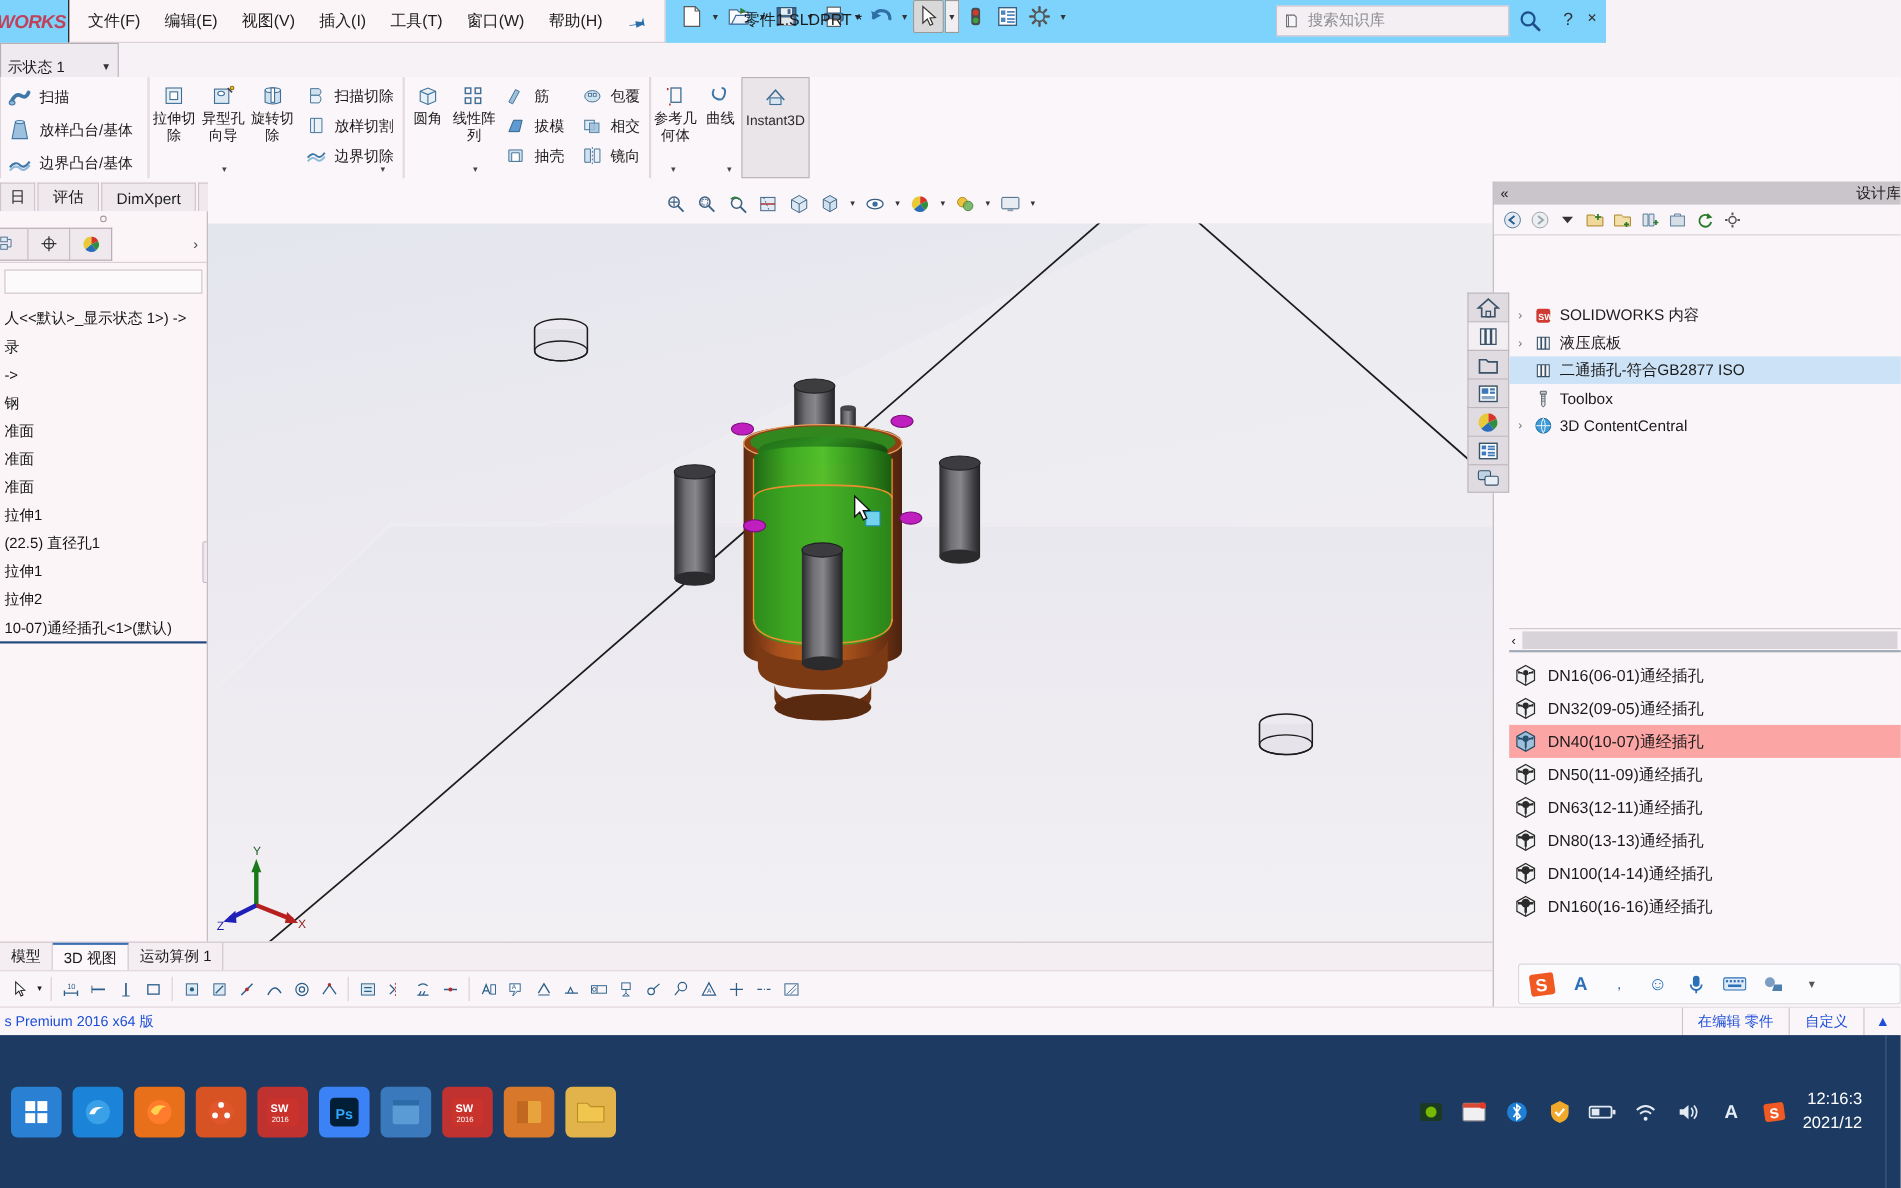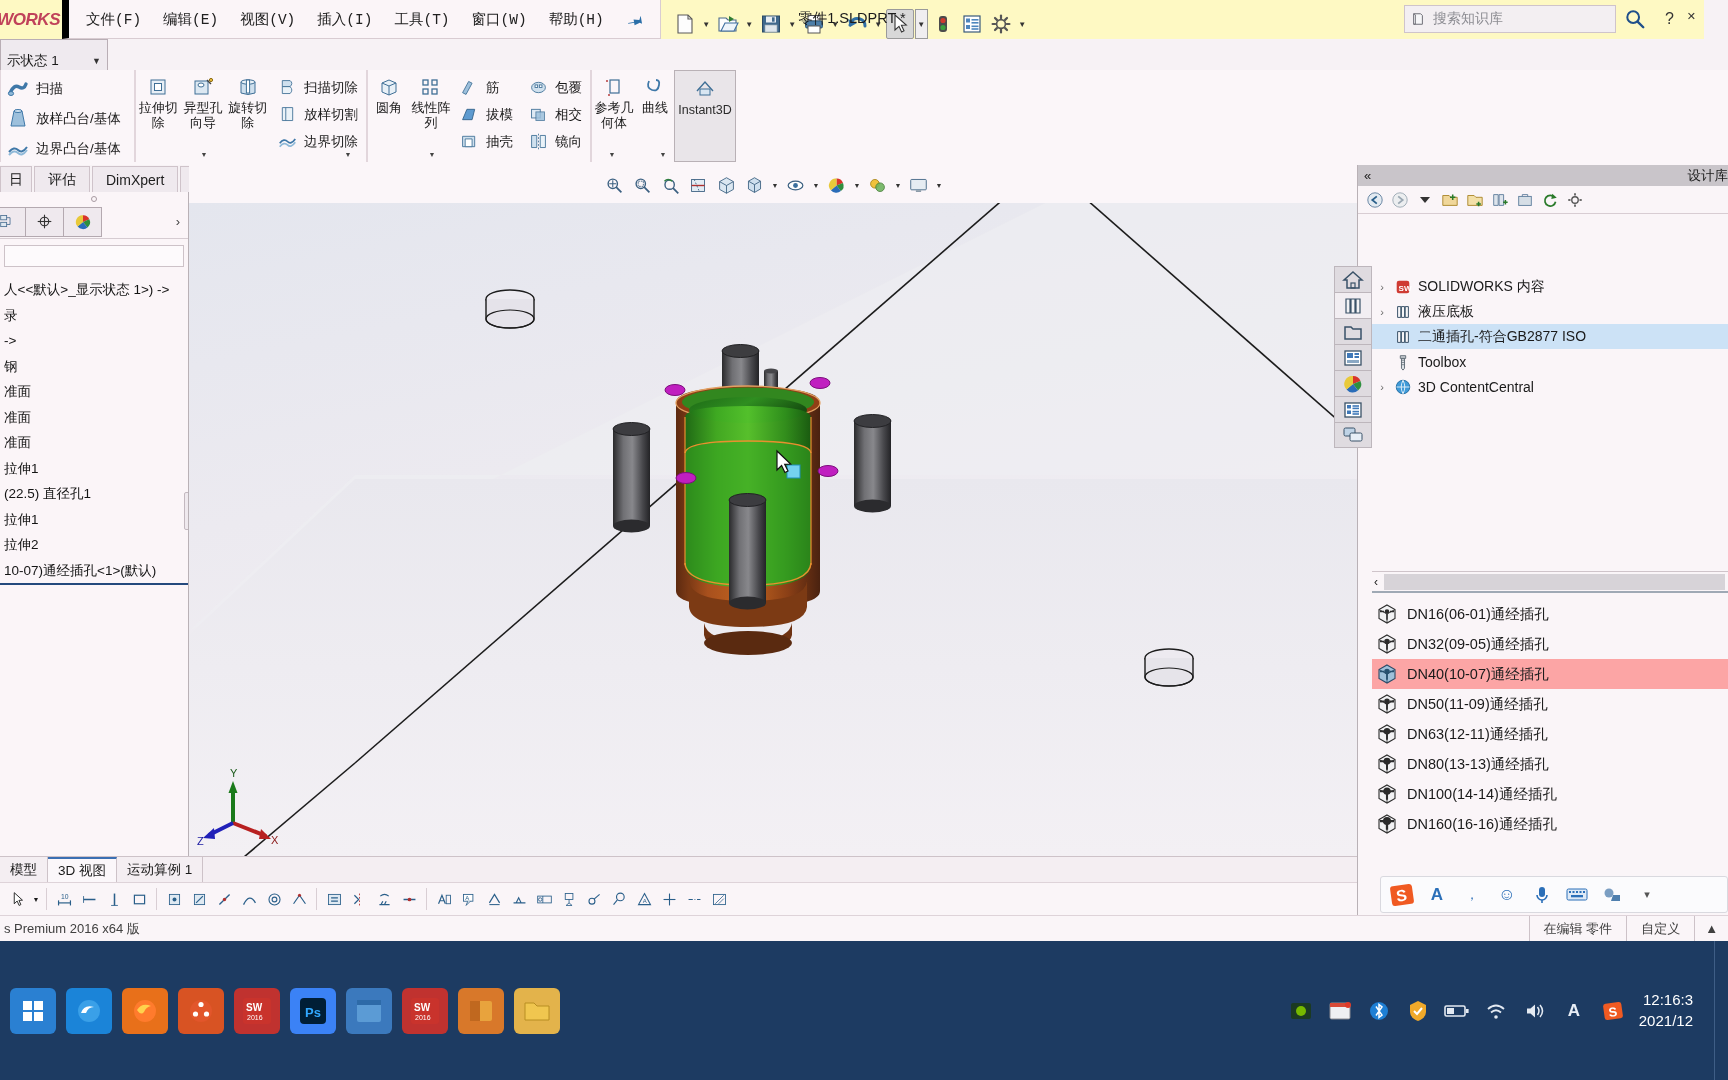--- a/index.html
+++ b/index.html
@@ -6,37 +6,36 @@
   body {
     width:1728px; height:1080px; overflow:hidden;
     font-family:"Liberation Sans", sans-serif;
     font-size:13px; color:#1a1a1a;
     background:#f7f2f5;
   }
   .app { position:relative; width:1728px; height:1080px; }
 
   
   .titlebar {
-    position:absolute; left:0; top:0; width:1704px; height:39px;
-    background:#fef9c3;
-    display:flex; align-items:flex-end;
+    position:absolute; left:0; top:0; width:1460px; height:39px;
+    background:#7dd3fc;
+    display:flex; align-items:flex-start;
   }
   .logo {
     width:62px; height:39px; display:flex; align-items:center; justify-content:flex-end;
     padding-right:2px;
     font-weight:bold; font-style:italic; font-size:17px; color:#c0425a;
     letter-spacing:-0.5px;
   }
   .menugroup {
     height:39px; display:flex; align-items:center;
     background:#fbf5f8;
-    border-left:7px solid #000000; border-right:1px solid #d9ccd2;
+    border-left:1px solid #000000; border-right:1px solid #d9ccd2;
     border-bottom:1px solid #d9ccd2;
     padding:3px 6px;
-    font-family:Liberation Mono, monospace;
   }
   .menuitem { padding:5px 11px; font-size:14.5px; color:#202020; cursor:default; }
   .pin { padding:0 10px 0 14px; font-size:15px; color:#2a6a9e; transform:rotate(35deg); }
   .tbicons { display:flex; align-items:center; padding-left:10px; gap:1px; }
   .tbbtn {
     width:28px; height:30px; display:flex; align-items:center; justify-content:center;
     cursor:default; border:1px solid transparent; border-radius:2px;
   }
   .tbbtn.active { background:#d8d8d8; border:1px solid #9a9a9a; }
   .tbcaret {
@@ -172,21 +171,21 @@
     border-top:1px solid #ded3d9;
   }
   .bb { width:24px; height:26px; display:flex; align-items:center; justify-content:center; cursor:default; }
   .bbcaret { width:10px; height:26px; display:flex; align-items:center; justify-content:center; font-size:7px; }
   .bbsep { width:1px; height:22px; background:#d9ced4; margin:0 4px; }
 
   
   .statusbar {
     position:absolute; left:0; top:915px; width:1728px; height:26px;
     background:#faf5f8; border-top:1px solid #ded3d9;
-    display:flex; align-items:center; font-size:13px; color:#404040;
+    display:flex; align-items:center; font-size:13px; color:#1d4ed8;
   }
   .sb-left { padding-left:4px; }
   .sb-seg { border-left:1px solid #cdc2c8; height:26px; display:flex; align-items:center; padding:0 14px; }
 
   
   .dlib {
     position:absolute; left:1357px; top:165px; width:371px; height:750px;
     background:#faf5f8; border-left:1px solid #b9b1b6;
   }
   .dlib-head {

